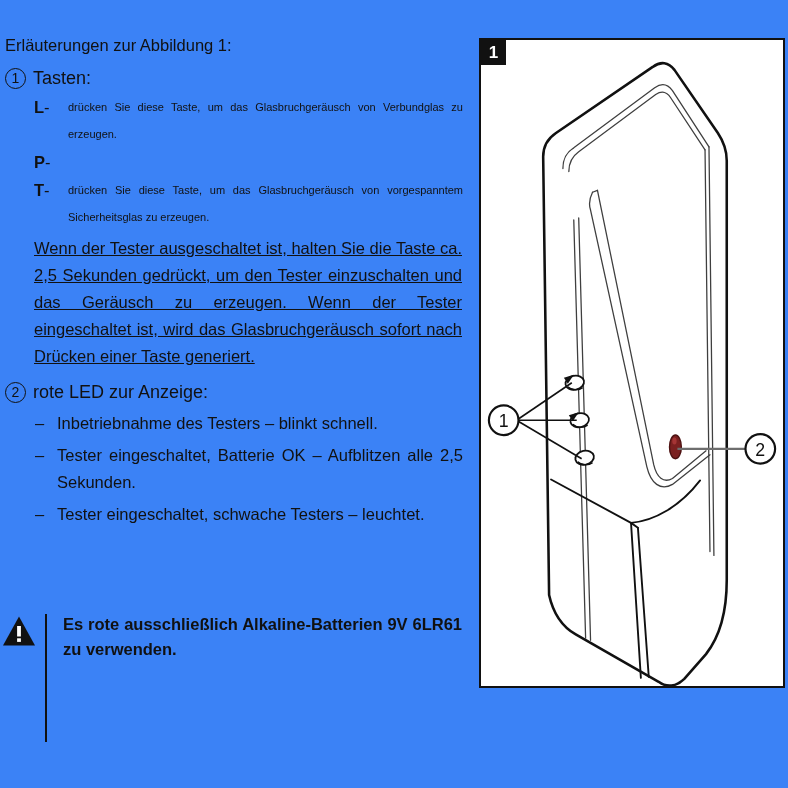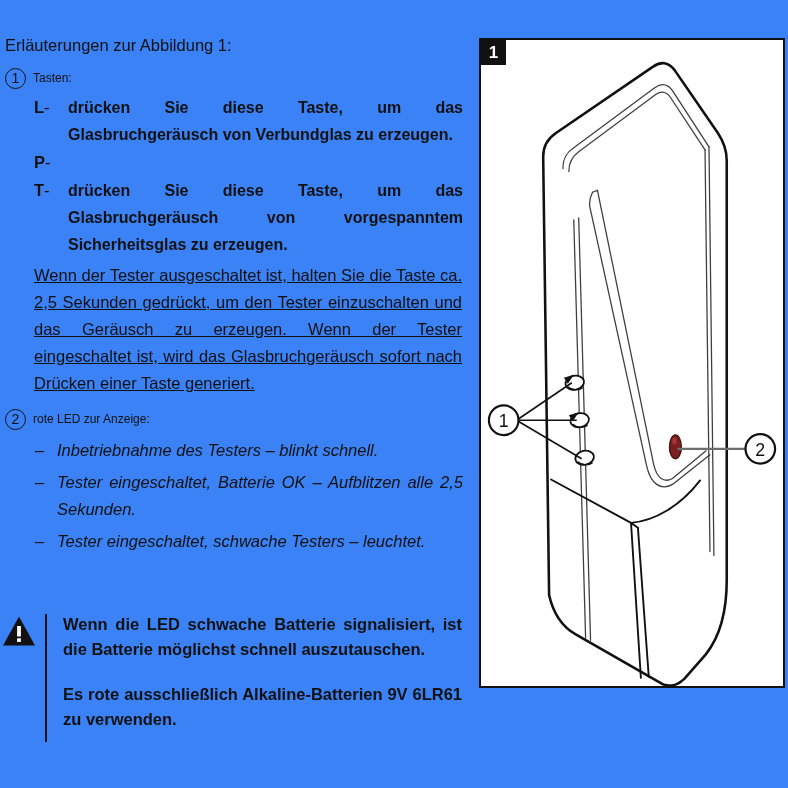--- a/index.html
+++ b/index.html
@@ -45,21 +45,21 @@
     border: 1.6px solid #111;
     border-radius: 50%;
     font-size: 14px;
     line-height: 19px;
     text-align: center;
     margin-right: 7px;
     margin-top: 4px;
     box-sizing: border-box;
   }
   .num-section-title {
-    font-size: 12px;
+    font-size: 18px;
     line-height: 28px;
     text-align: center;
   }
 
   
   .def-list {
     margin: 2px 0 0 0;
     padding: 0;
   }
   .def-row {
@@ -72,26 +72,25 @@
     width: 34px;
     margin-left: 29px;
     font-size: 16.5px;
     line-height: 27px;
     font-weight: bold;
     white-space: nowrap;
   }
   .def-key .dash { font-weight: normal; }
   .def-body {
     flex: 1 1 auto;
-    font-size: 16px;
+    font-size: 11px;
     line-height: 27px;
     text-align: justify;
     text-align-last: left;
     hyphens: none;
-    font-weight: bold;
   }
 
   
   .para {
     margin: 4px 0 0 29px;
     width: 428px;
     font-size: 16.5px;
     line-height: 27px;
     text-align: justify;
     text-align-last: left;
@@ -115,21 +114,20 @@
     font-size: 16.5px;
     line-height: 27px;
   }
   .dash-body {
     flex: 1 1 auto;
     width: 395px;
     font-size: 16.5px;
     line-height: 27px;
     text-align: justify;
     text-align-last: left;
-    font-style: italic;
   }
 
   
   #warning-block {
     position: absolute;
     left: 2px;
     top: 612px;
     width: 460px;
     display: flex;
     align-items: flex-start;
@@ -263,21 +261,20 @@
       <svg viewBox="0 0 34 32" width="34" height="32" aria-hidden="true">
         <path d="M17 1.5 L33 30.5 L1 30.5 Z" fill="#111111"></path>
         <rect x="15.1" y="11" width="3.8" height="10.5" fill="#ffffff"></rect>
         <rect x="15.1" y="23.3" width="3.8" height="3.6" fill="#ffffff"></rect>
       </svg>
     </div>
 
     <div id="warning-rule"></div>
 
     <div id="warning-texts">
-      <p class="warn-para">Wenn die LED schwache Batterie signalisiert, ist die Batterie möglichst schnell auszutauschen.</p>
       <p class="warn-para">Es rote ausschließlich Alkaline-Batterien 9V 6LR61 zu verwenden.</p>
     </div>
 
   </div>
 
   <div id="figure-frame">
 
     <div id="figure-badge">1</div>
 
     <svg id="figure-svg" viewBox="0 0 306 650" preserveAspectRatio="xMidYMid meet">

